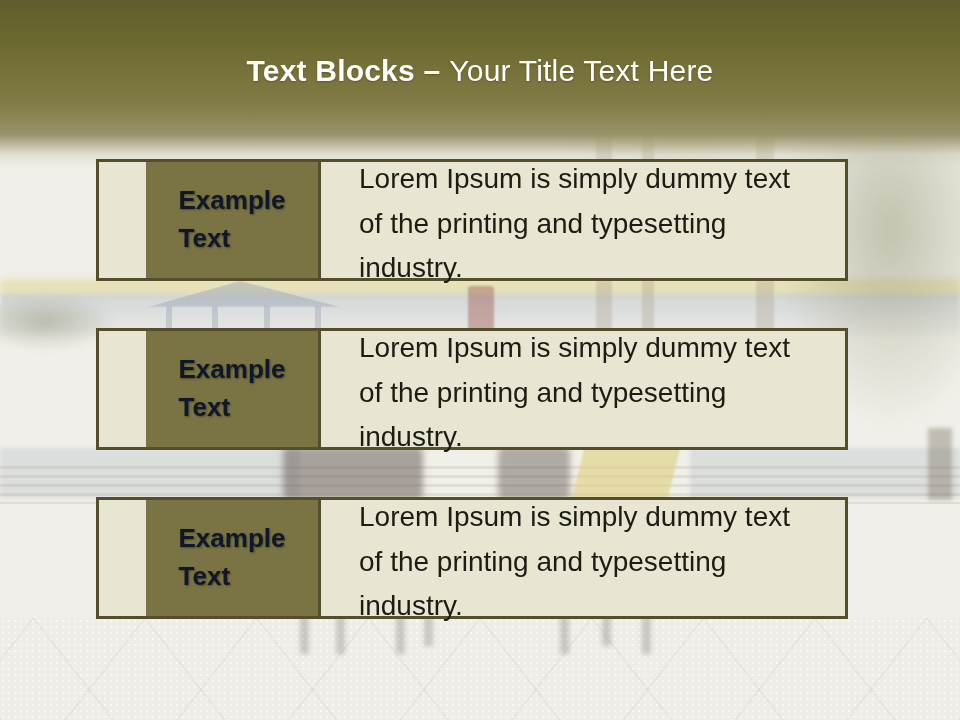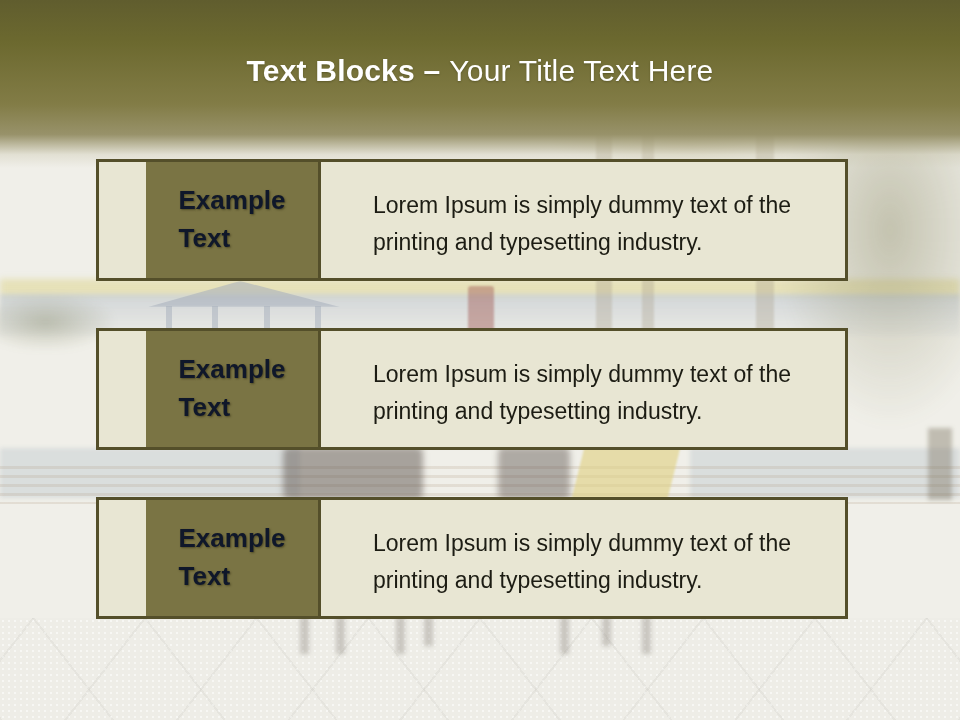--- a/index.html
+++ b/index.html
@@ -65,21 +65,21 @@
   .block{position:absolute;left:96px;width:752px;height:122px;
     border:3px solid var(--block-border);background:var(--body-fill);
     display:flex;}
   .block-1{top:159px;} .block-2{top:328px;} .block-3{top:497px;}
   .block .label{width:175px;flex:0 0 175px;background:var(--label-fill);
     border-right:3px solid var(--block-border);
     display:flex;align-items:center;justify-content:center;text-align:left;
     color:#0f172a;font-weight:bold;font-size:26px;line-height:1.45;
     white-space:pre-line;text-shadow:1px 1px 2px rgba(40,35,10,.5);margin-left:47px;}
   .block .body{flex:1;display:flex;align-items:center;
-    padding:8px 46px 0 38px;font-size:23px;line-height:1.6;color:var(--body-text);margin-left:14px;}
+    padding:8px 46px 0 38px;font-size:28px;line-height:1.6;color:var(--body-text);}
 </style>
 </head>
 <body>
 
 <div class="slide">
 
   <div class="bg">
     <div class="shore-band"></div>
     <div class="water-band"></div>
     <div class="gazebo-roof"></div>

